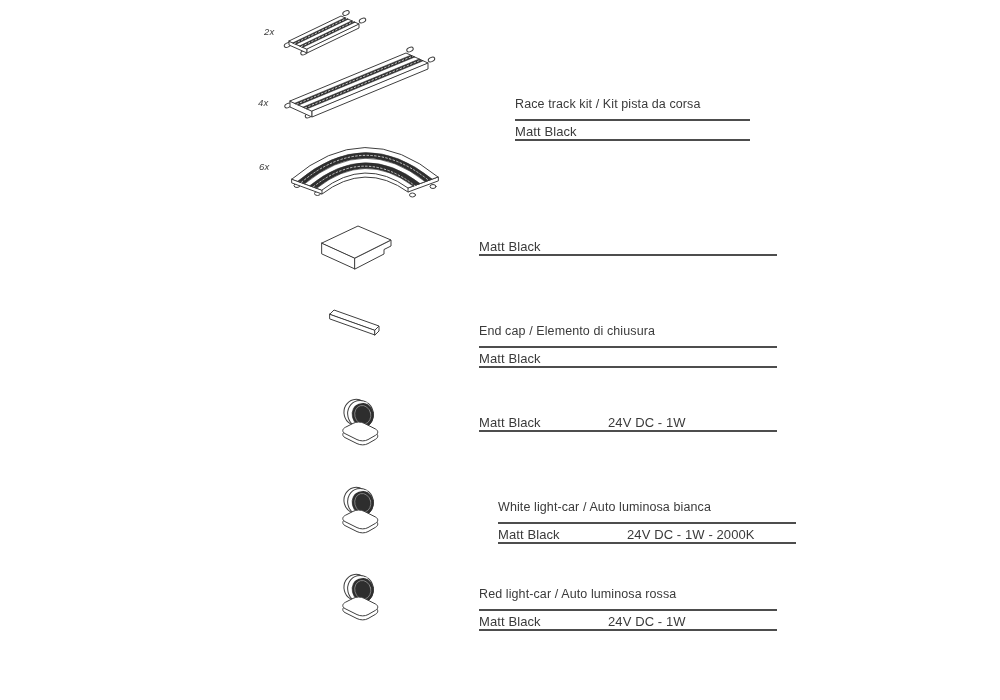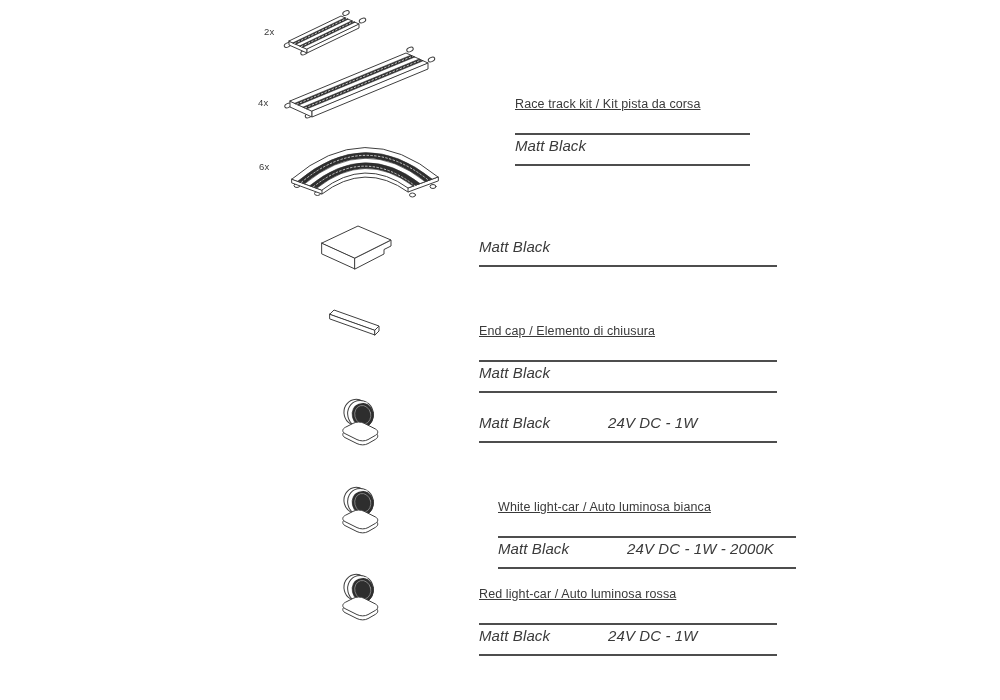--- a/index.html
+++ b/index.html
@@ -3,43 +3,42 @@
 <meta charset="utf-8">
 <title>Race track kit / Kit pista da corsa</title>
 <style>
   html,body { margin:0; padding:0; background:#ffffff; }
   .page {
     position:relative; width:1000px; height:700px; background:#ffffff;
     font-family:"Liberation Sans", sans-serif; color:#3a3a3a; overflow:hidden;
   }
   .qty {
     position:absolute; font-size:9.5px; line-height:11px; font-weight:500;
-    color:#3a3a3a; letter-spacing:0.1px;
+    color:#3a3a3a; letter-spacing:0.1px;font-style:italic;
   }
   .art { position:absolute; }
   .art path, .art ellipse, .art line {
     stroke:#3f3f3f; stroke-width:1; fill:#ffffff;
     stroke-linejoin:round; stroke-linecap:round;
   }
   .art .dark { fill:#2e2e2e; stroke:#2e2e2e; stroke-width:0.6; }
   .art .tex  { fill:none; stroke:#ffffff; stroke-width:0.8; stroke-dasharray:1.6 2.2; opacity:0.9; }
   .art .edge { fill:none; }
   .art .ring { fill:none; stroke:#9a9a9a; stroke-width:0.7; }
   .art .hl   { fill:none; stroke:#ffffff; stroke-width:1.2; opacity:0.85; }
   .spec { position:absolute; }
   .spec-title {
     font-size:12.5px; font-weight:500; line-height:15px; height:15px;
-    letter-spacing:0.1px; padding-bottom:21px; border-bottom:2px solid #4d4d4d;
+    letter-spacing:0.1px; padding-bottom:7px; border-bottom:2px solid #4d4d4d;
     white-space:nowrap;
-    text-decoration:underline;
   }
   .spec-row {
-    position:relative; font-size:15px; font-weight:500; line-height:15px;
-    height:15px; letter-spacing:0.1px; padding-top:3px; padding-bottom:11px;
-    border-bottom:2px solid #4d4d4d; white-space:nowrap;font-style:italic;
+    position:relative; font-size:13px; font-weight:500; line-height:15px;
+    height:15px; letter-spacing:0.1px; padding-top:3px; padding-bottom:0;
+    border-bottom:2px solid #4d4d4d; white-space:nowrap;
   }
   .spec-value { position:absolute; left:129px; top:3px; }
 </style>
 </head>
 <body>
 
 <div class="page">
 
   <span class="qty" style="left:264px;top:26px">2x</span>
   <span class="qty" style="left:258px;top:97px">4x</span>

